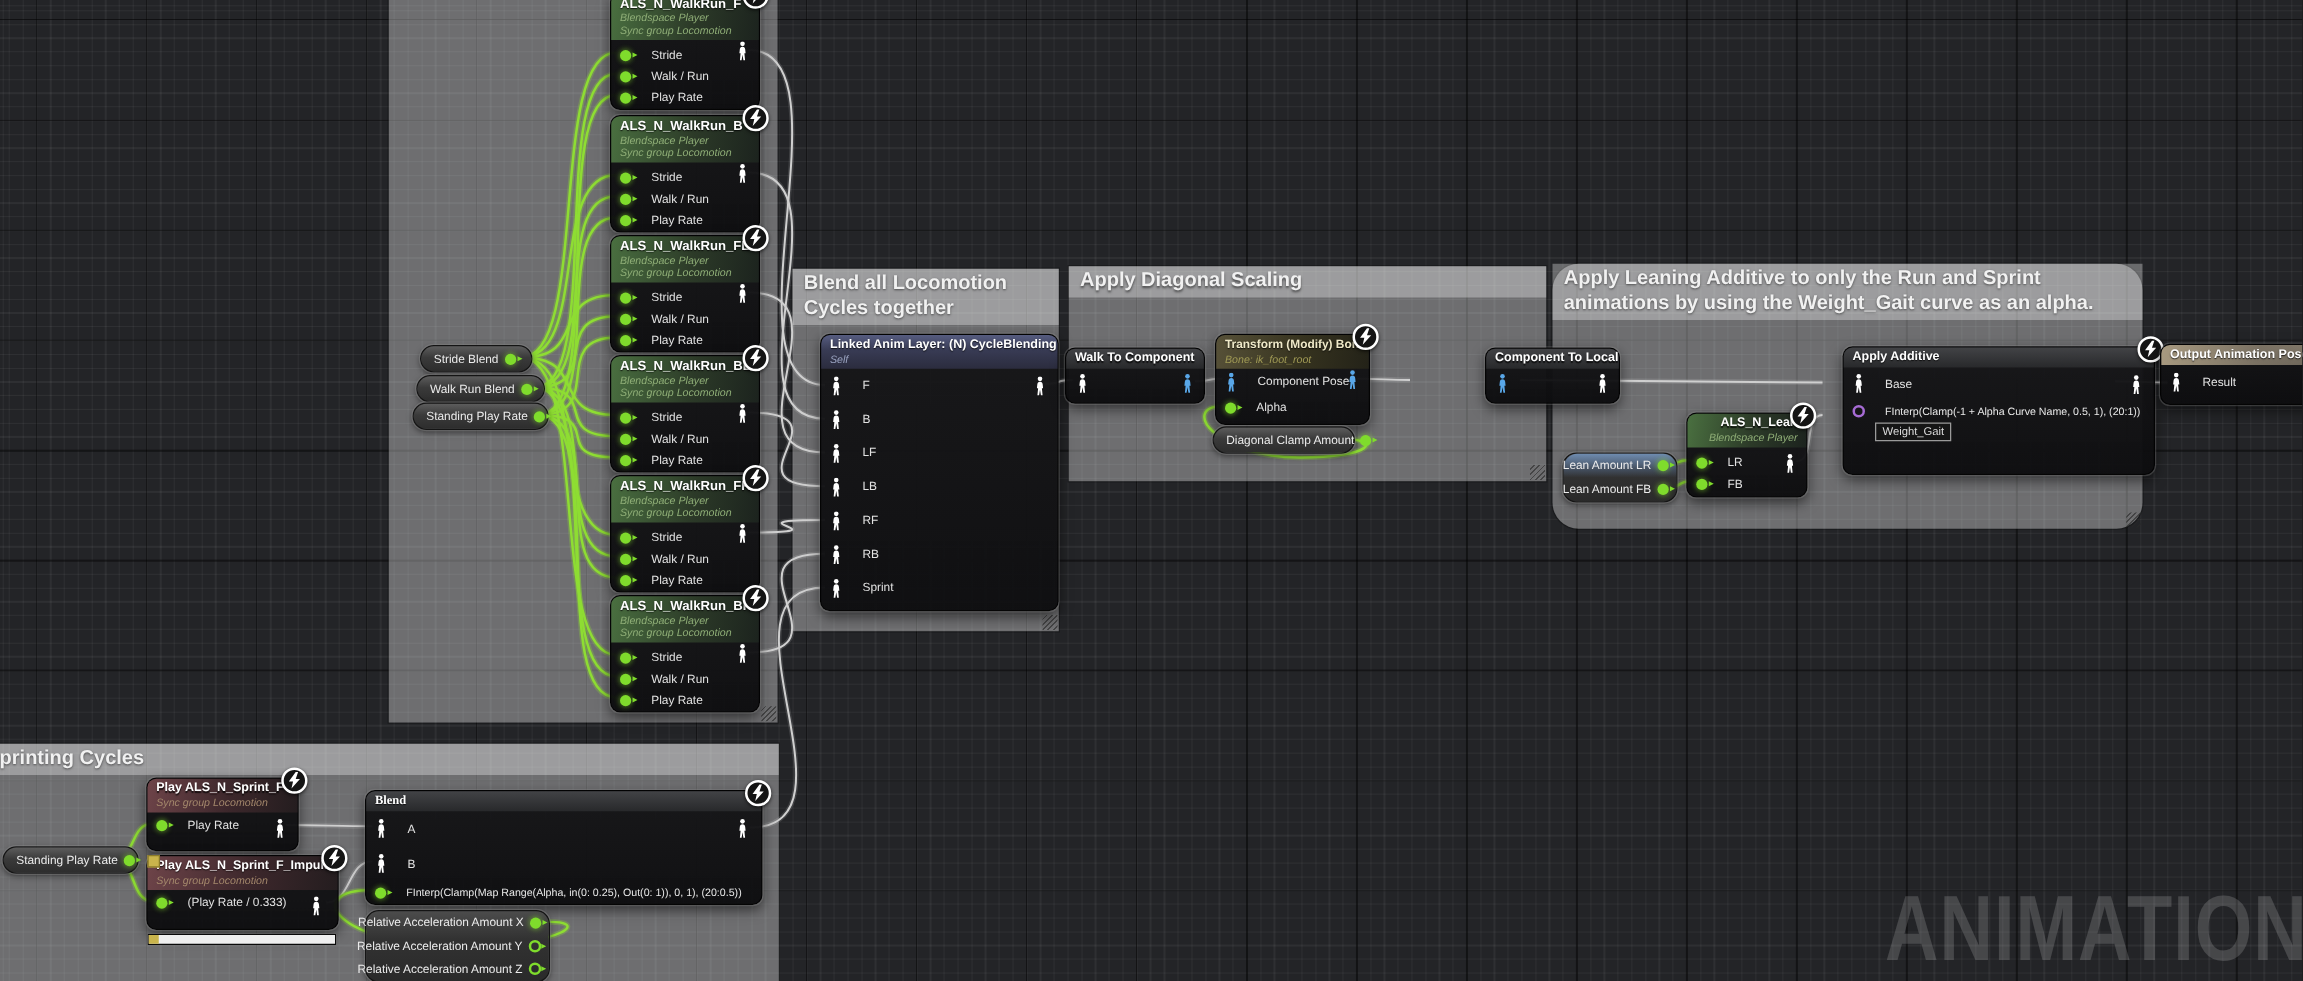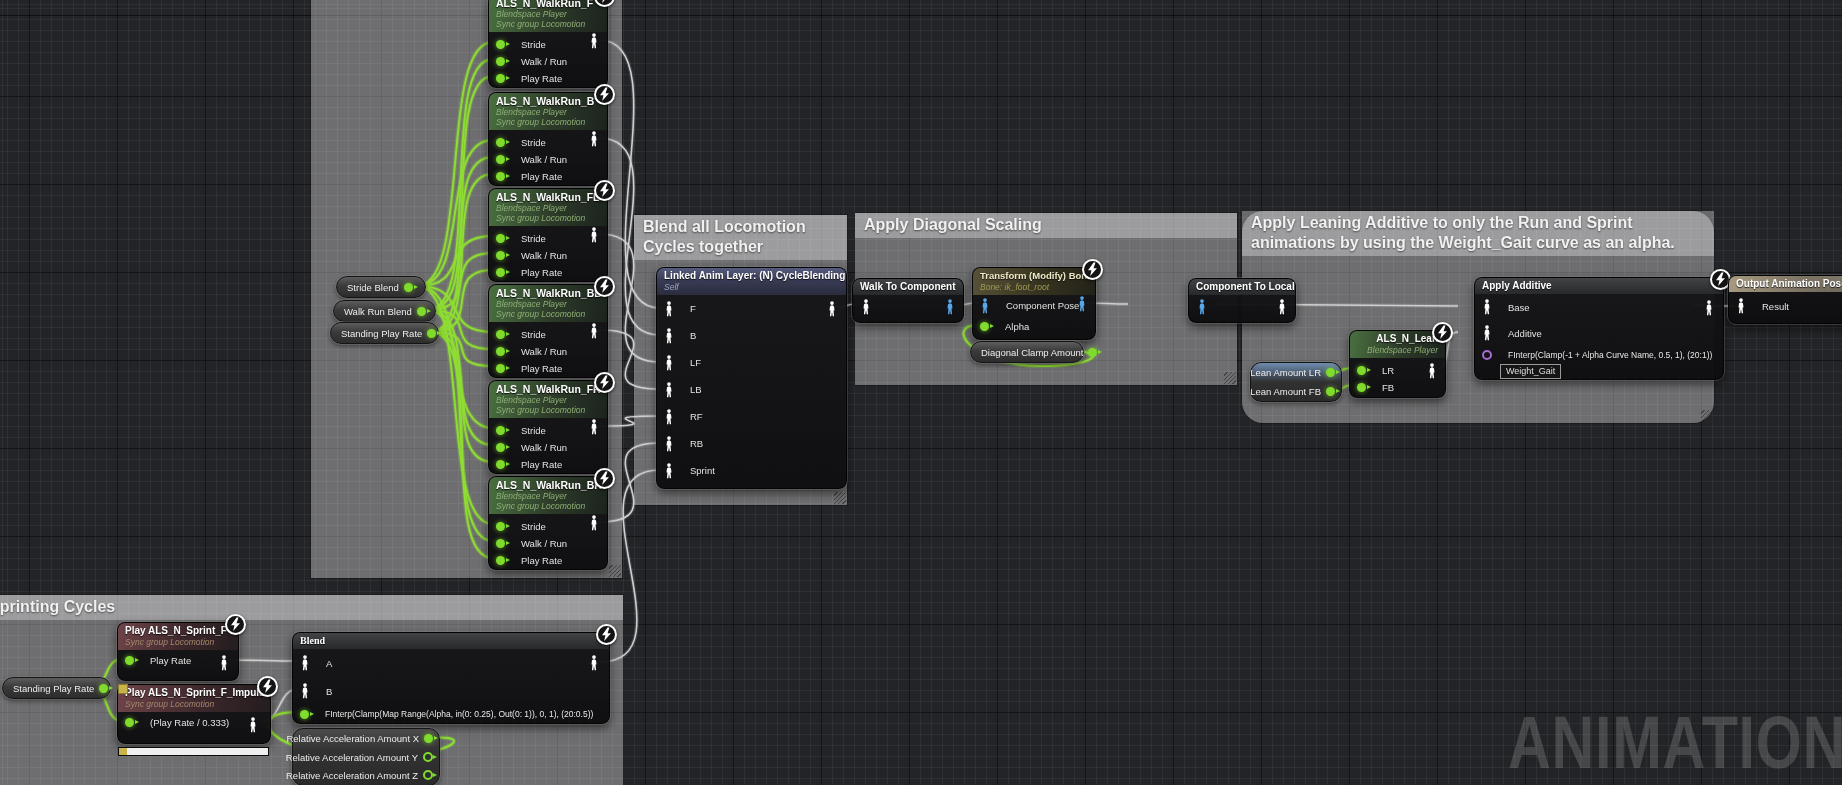--- a/index.html
+++ b/index.html
@@ -587,29 +587,20 @@
     <div class="rows">
       <div class="prow" style="height:26px;">
           <span class="person" style="color:#fff;">
             <svg viewBox="0 0 10 20" xmlns="http://www.w3.org/2000/svg">
               <circle cx="5" cy="2.6" r="2.3" fill="currentColor"></circle>
               <path d="M5 5.4 C6.8 5.4 7.6 6.6 7.7 8.2 L8.1 12 L6.9 12 L7.6 19 L5.9 19 L5 13.6 L4.1 19 L2.4 19 L3.1 12 L1.9 12 L2.3 8.2 C2.4 6.6 3.2 5.4 5 5.4 Z" fill="currentColor"></path>
             </svg>
           </span>
           <span>Base</span>
         </div>
-      <div class="prow" style="height:26px;">
-          <span class="person" style="color:#fff;">
-            <svg viewBox="0 0 10 20" xmlns="http://www.w3.org/2000/svg">
-              <circle cx="5" cy="2.6" r="2.3" fill="currentColor"></circle>
-              <path d="M5 5.4 C6.8 5.4 7.6 6.6 7.7 8.2 L8.1 12 L6.9 12 L7.6 19 L5.9 19 L5 13.6 L4.1 19 L2.4 19 L3.1 12 L1.9 12 L2.3 8.2 C2.4 6.6 3.2 5.4 5 5.4 Z" fill="currentColor"></path>
-            </svg>
-          </span>
-          <span>Additive</span>
-        </div>
       <div class="prow" style="height:18px;">
           <span class="pin purple"></span>
           <span class="expr">FInterp(Clamp(-1 + Alpha Curve Name, 0.5, 1), (20:1))</span>
         </div>
       <div class="prow" style="height:15px;padding-left:25px;">
           <span class="vbox">Weight_Gait</span>
         </div>
     </div>
     <span class="person out" style="right:9px;top:22px;color:#fff;">
         <svg viewBox="0 0 10 20" xmlns="http://www.w3.org/2000/svg">

